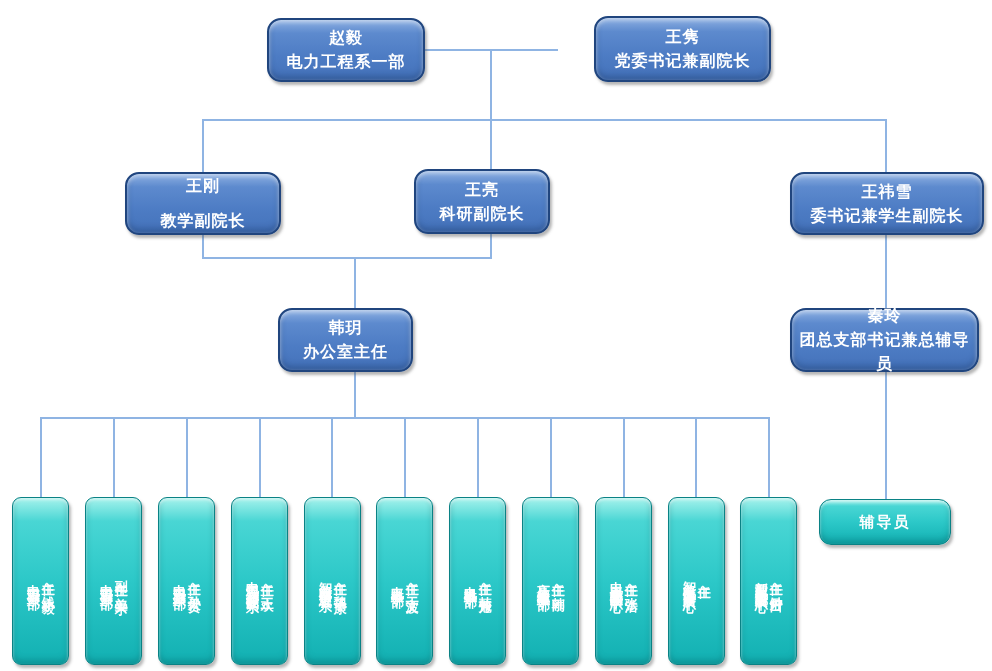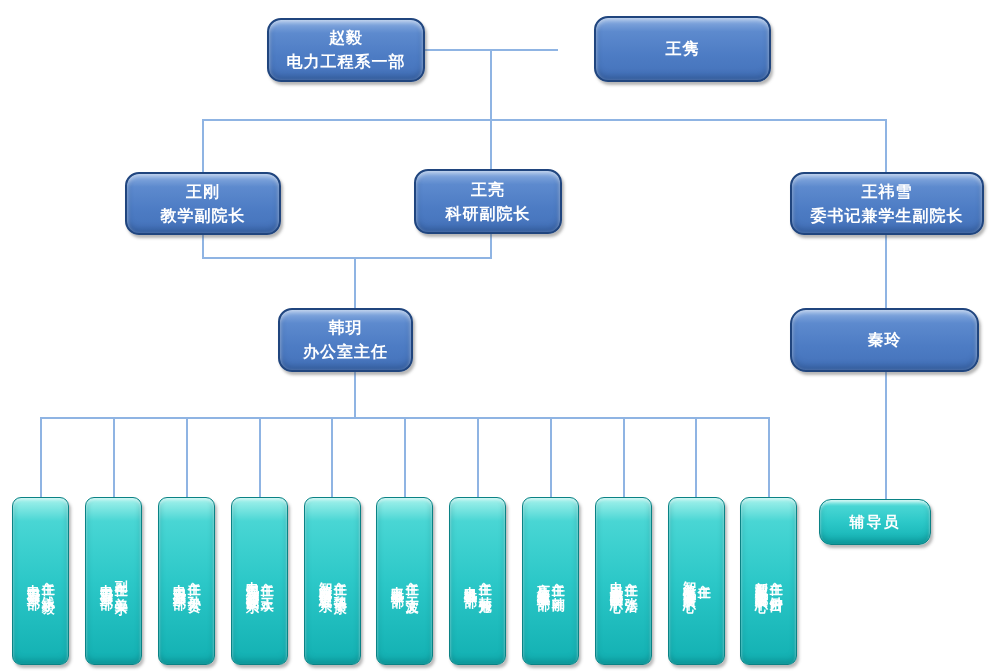--- a/index.html
+++ b/index.html
@@ -44,29 +44,29 @@
   }
   .role-col{
     display:flex;flex-direction:column;align-items:center;gap:11px;
     font-size:13px;margin-left:1px;
   }
   .role-col span{
     writing-mode:vertical-lr;text-orientation:upright;
     line-height:1.05;letter-spacing:2px;
   }
   .counselor{
-    left:819px;top:499px;width:112px;height:46px;border-radius:12px;
+    left:819px;top:499px;width:132px;height:46px;border-radius:12px;
     display:flex;align-items:center;justify-content:center;
     font-size:15px;letter-spacing:2px;
   }
   
   .n-dean   {left:267px;top:18px; width:158px;height:64px;}
   .n-sec    {left:558px;top:16px; width:177px;height:66px;margin-left:36px;}
-  .n-teach  {left:125px;top:172px;width:156px;height:63px;}
-  .n-res    {left:414px;top:169px;width:148px;height:65px;}
+  .n-teach  {left:125px;top:172px;width:156px;height:63px;justify-content:space-between;}
+  .n-res    {left:414px;top:169px;width:136px;height:65px;}
   .n-stud   {left:790px;top:172px;width:194px;height:63px;}
   .n-office {left:278px;top:308px;width:135px;height:64px;}
   .n-league {left:790px;top:308px;width:189px;height:64px;border-radius:16px;}
 </style>
 </head>
 <body>
 
 <div id="canvas">
 
   <div class="line h" style="left:425px;top:49px;width:133px;"></div>
@@ -94,20 +94,21 @@
   <div class="line v" style="left:695px;top:417px;height:80px;"></div>
   <div class="line v" style="left:768px;top:417px;height:80px;"></div>
   <div class="line v" style="left:885px;top:372px;height:127px;"></div>
 
   <div class="bbox n-dean">
     <span>赵毅</span>
     <span>电力工程系一部</span>
   </div>
   <div class="bbox n-sec">
     <span>王隽</span>
+    <span>党委书记兼副院长</span>
   </div>
 
   <div class="bbox n-teach">
     <span>王刚</span>
     <span>教学副院长</span>
   </div>
   <div class="bbox n-res">
     <span>王亮</span>
     <span>科研副院长</span>
   </div>
@@ -115,20 +116,21 @@
     <span>王祎雪</span>
     <span>委书记兼学生副院长</span>
   </div>
 
   <div class="bbox n-office">
     <span>韩玥</span>
     <span>办公室主任</span>
   </div>
   <div class="bbox n-league">
     <span>秦玲</span>
+    <span>团总支部书记兼总辅导员</span>
   </div>
 
   <div class="teal tbox" style="left:12px;">
     <div class="dept-col">电力工程系一部</div>
     <div class="role-col">
         <span>主任</span>
         <span>钱小毅</span>
       </div>
   </div>
   <div class="teal tbox" style="left:85px;">

